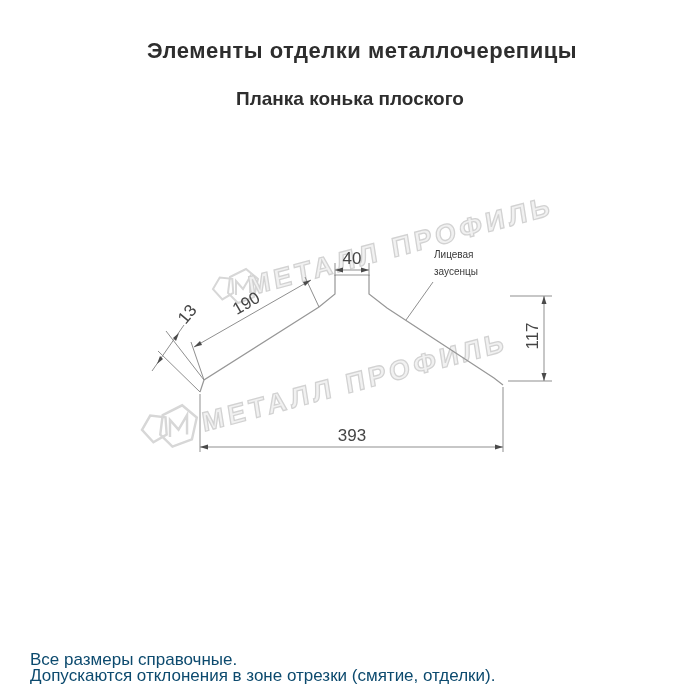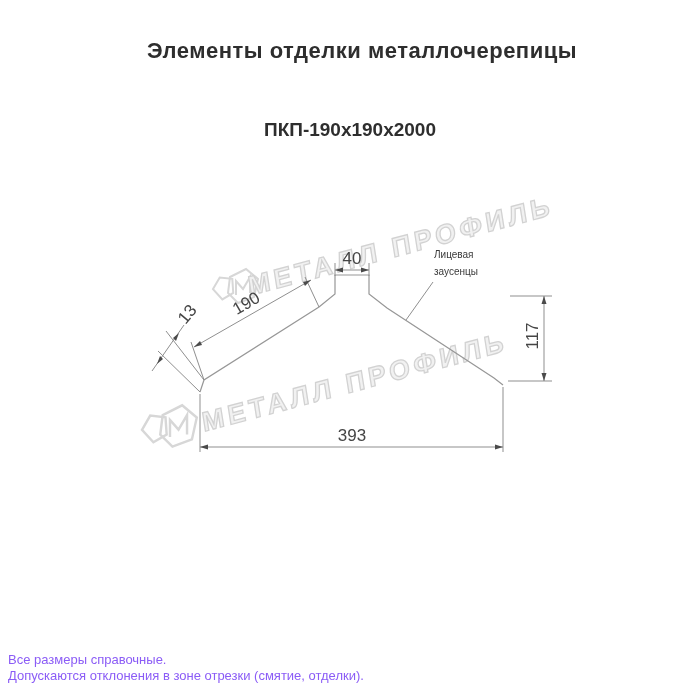--- a/index.html
+++ b/index.html
@@ -34,35 +34,35 @@
   
   .face-label{
     position:absolute;left:434px;top:246px;
     font-size:10px;color:#3a3a3a;line-height:17px;
   }
   .face-label div{white-space:nowrap;}
   
   .diagram{position:absolute;left:0;top:0;z-index:2;}
   .wm-layer{position:absolute;left:0;top:0;z-index:1;width:700px;height:700px;}
   .footnotes{
-    position:absolute;left:8px;top:652px;
-    font-size:13px;color:#8b5cf6;line-height:16px;
+    position:absolute;left:30px;top:652px;
+    font-size:17px;color:#0c4a6e;line-height:16px;
   }
   .dim-text{
     font-size:17px;fill:#454545;
     font-family:"Liberation Sans", sans-serif;
   }
 </style>
 </head>
 <body>
 
 <div class="page">
 
   <h1 class="page-title">Элементы отделки металлочерепицы</h1>
-  <div class="product-code">ПКП-190х190х2000</div>
+  <div class="product-name">Планка конька плоского</div>
 
   <div class="wm-layer">
     <svg class="wm-logo wm-logo1" width="52" height="46" viewBox="0 0 52 46">
       <g fill="none" stroke="#d7d7d7" stroke-width="2">
         <path d="M3 24 L12 14 L24 18 L22 32 L10 36 Z" transform="rotate(-12 13 25)"></path>
         <path d="M20 14 L36 6 L48 16 L44 34 L28 40 L18 30 Z"></path>
         <path d="M26 32 L26 18 L33 26 L40 14 L40 30"></path>
       </g>
     </svg>
     <span class="wm-text wm-text1">МЕТАЛЛ ПРОФИЛЬ</span>

